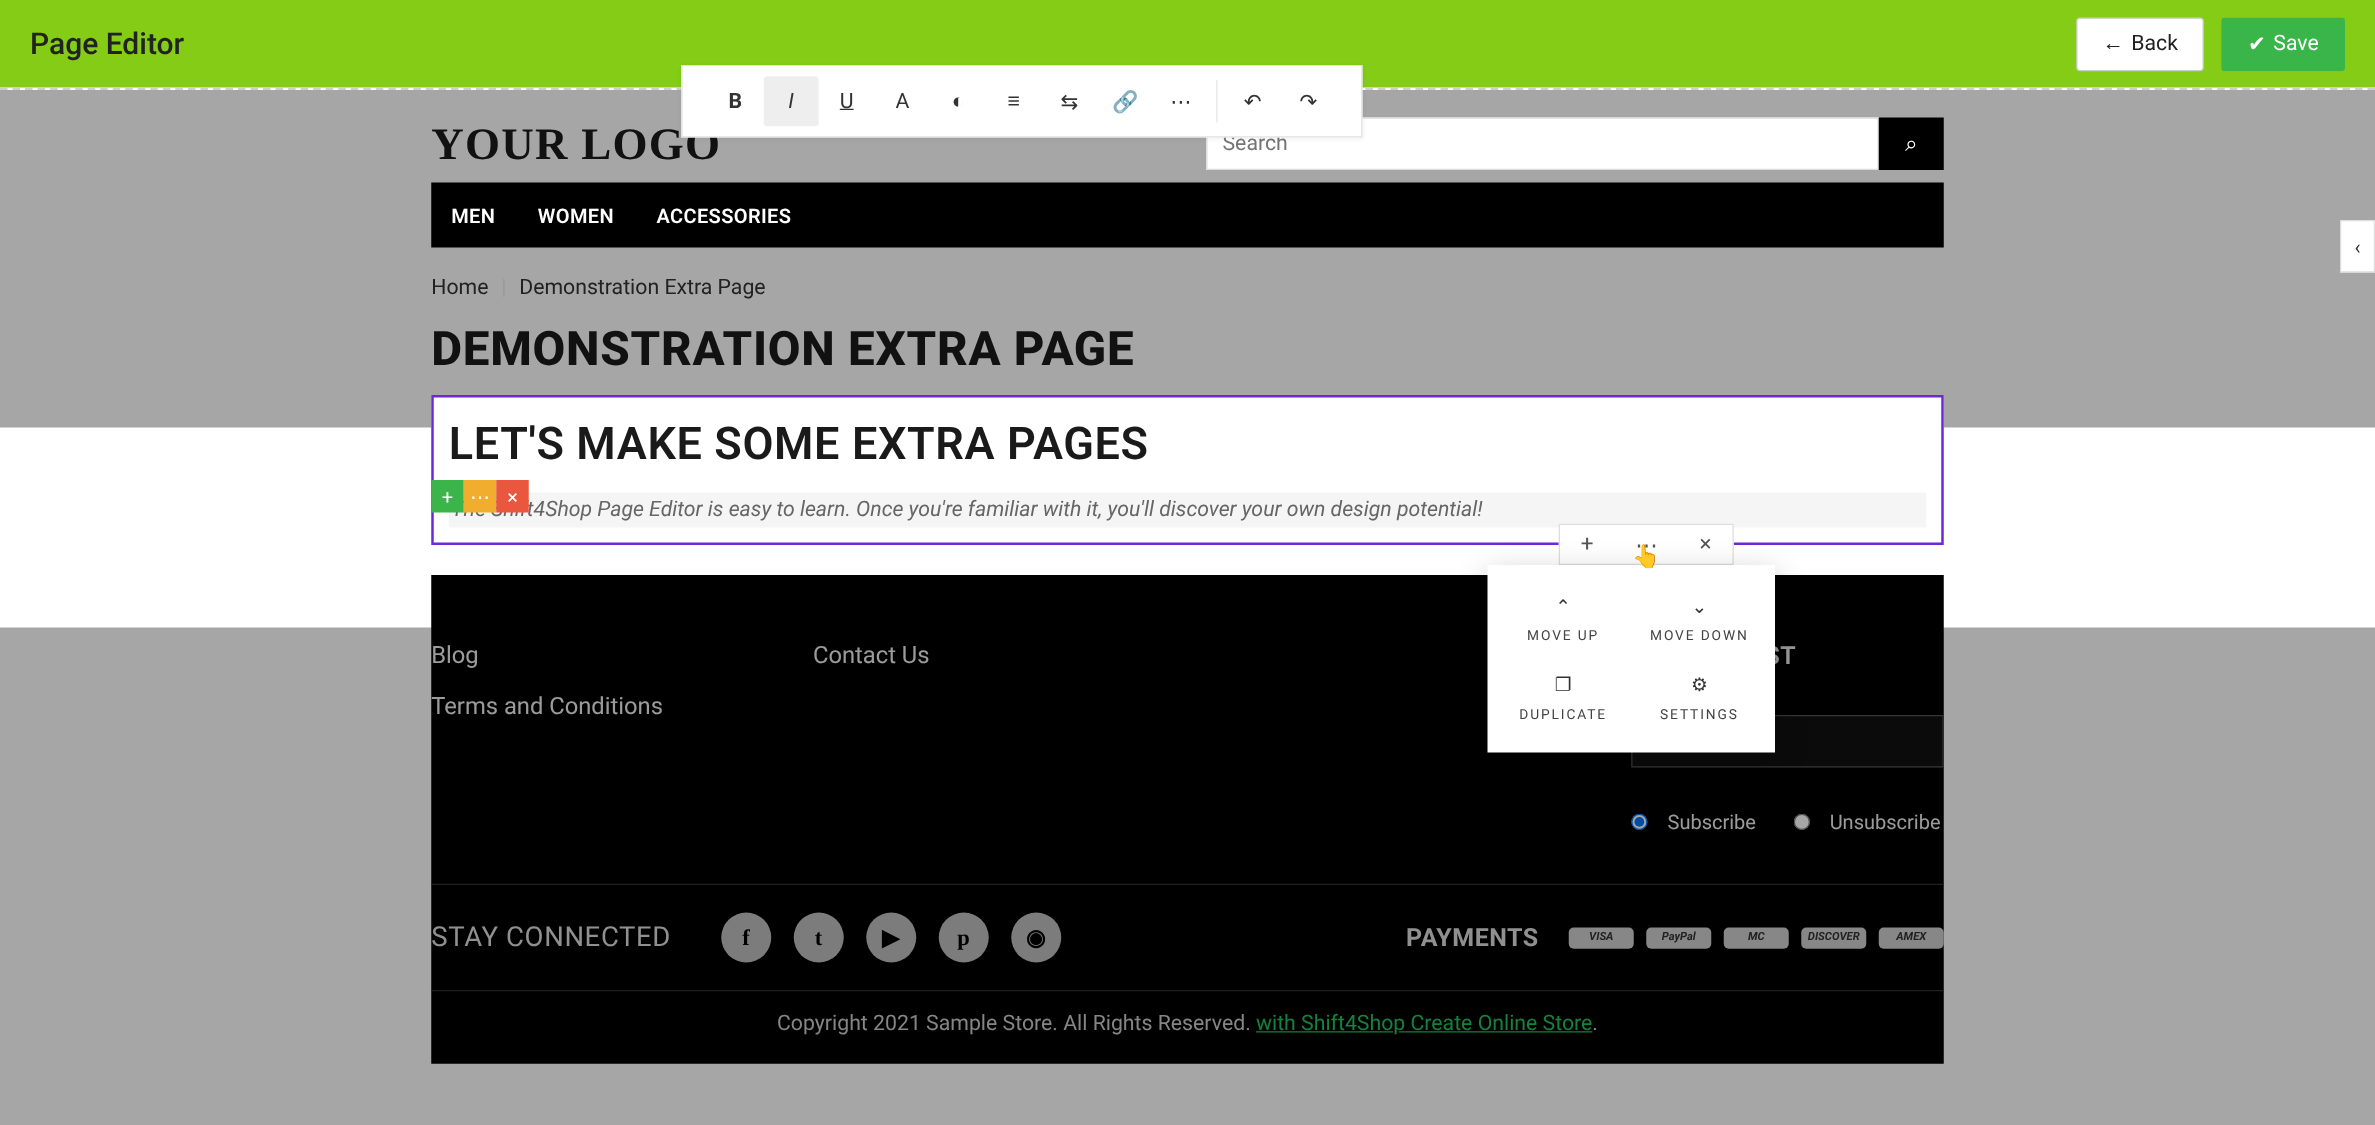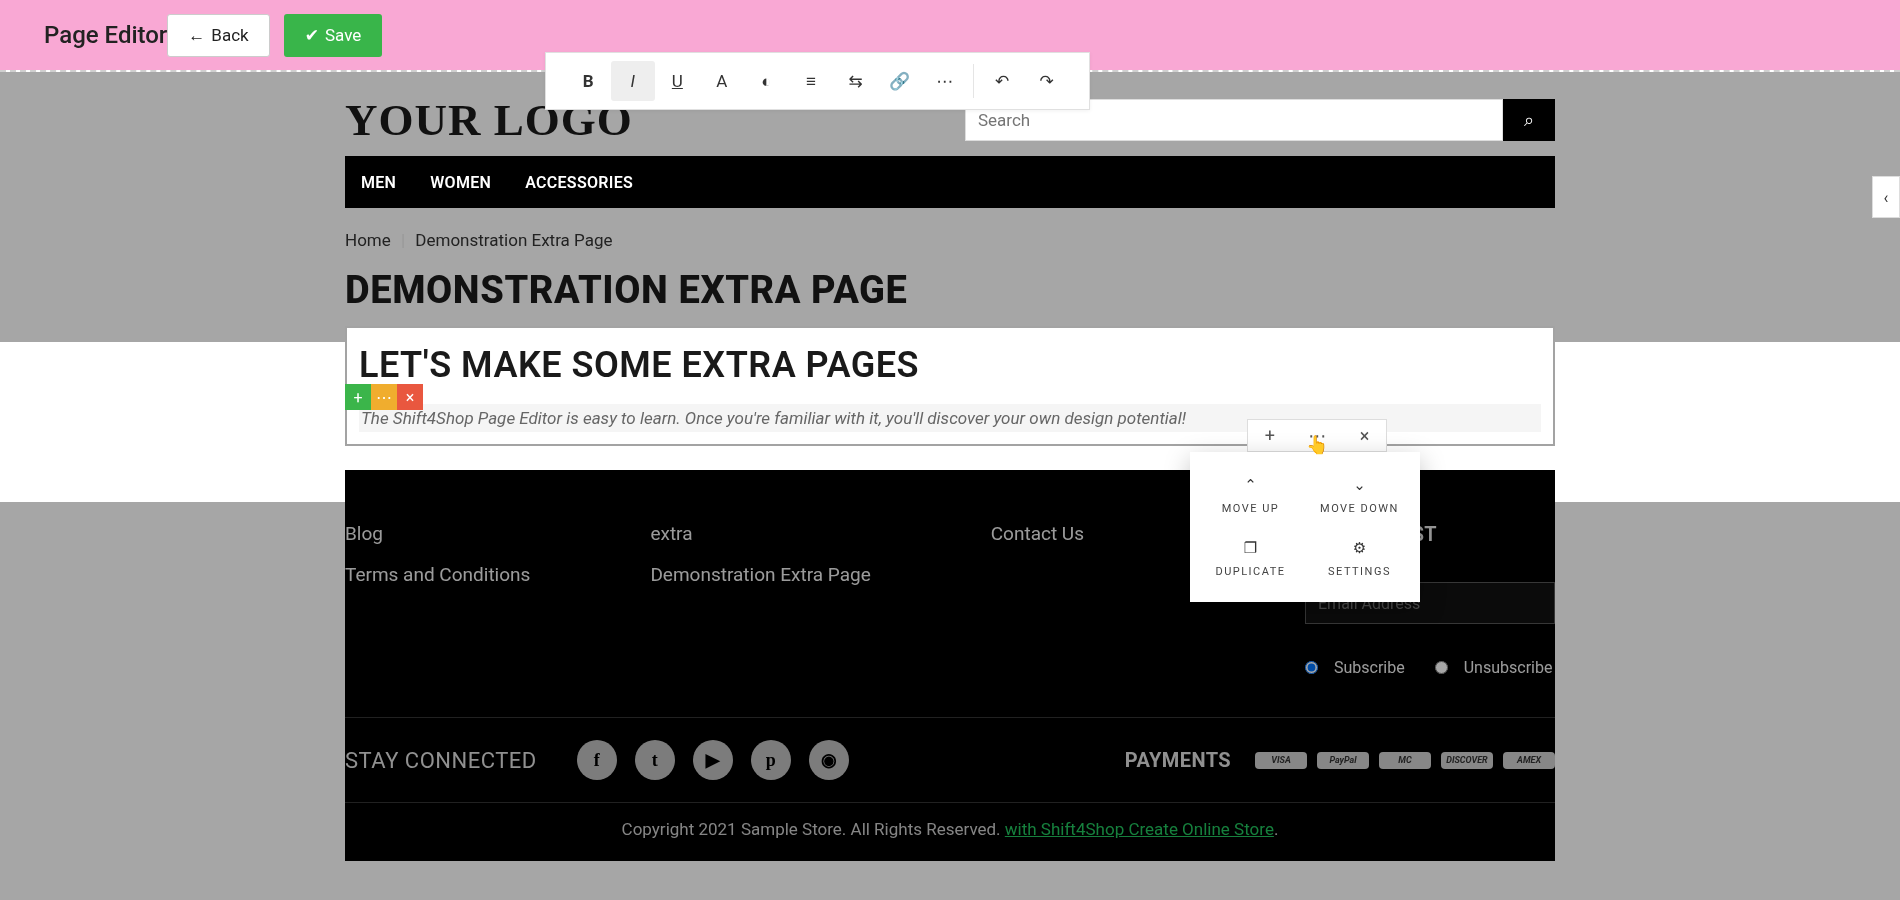--- a/index.html
+++ b/index.html
@@ -1,19 +1,19 @@
 <!DOCTYPE html>
 <html><head>
 <meta charset="utf-8">
 <style>
 * { margin: 0; padding: 0; box-sizing: border-box; font-family: -apple-system, BlinkMacSystemFont, "Segoe UI", Roboto, Helvetica, Arial, sans-serif; }
 body { width: 1900px; height: 900px; overflow: hidden; background: #fff; position: relative; }
 
 
-.topbar { height: 70px; display: flex; align-items: center; padding: 0 44px; background: #f9a8d4; }
+.topbar { height: 70px; display: flex; align-items: center; justify-content: space-between; padding: 0 24px; background: #84cc16; }
 .topbar h1 { font-size: 24px; font-weight: 500; color: #222; }
 .topbar-actions { display: flex; gap: 14px; }
 .btn { display: inline-flex; align-items: center; gap: 6px; padding: 10px 20px; font-size: 17px; border-radius: 3px; cursor: pointer; border: 1px solid transparent; }
 .btn-back { background: #fff; border-color: #ccc; color: #222; }
 .btn-save { background: #39b54a; color: #fff; }
 .dashed-divider { border-top: 2px dashed #cfcfcf; }
 
 
 .rte-toolbar { position: absolute; top: 52px; left: 545px; width: 545px; height: 58px; background: #fff; border: 1px solid #e0e0e0; display: flex; align-items: center; padding: 0 20px; z-index: 50; box-shadow: 0 1px 4px rgba(0,0,0,.06); }
 .rte-btn { width: 46px; height: 40px; display: flex; align-items: center; justify-content: center; font-size: 17px; color: #333; cursor: pointer; border-radius: 3px; font-family: "Times New Roman", serif; }
@@ -22,42 +22,42 @@
 
 
 .canvas-wrap { position: relative; background: #fff; }
 .overlay-dim { position: absolute; left: 0; right: 0; background: rgba(0,0,0,0.35); pointer-events: none; }
 .ov-top { top: 0; height: 270px; }
 .ov-bot { top: 430px; height: 470px; }
 
 
 .site { width: 1210px; margin: 0 auto; position: relative; }
 .site-header { display: flex; align-items: center; justify-content: space-between; padding: 22px 0 10px; }
-.logo { font-family: "Times New Roman", Georgia, serif; font-weight: 700; font-size: 45px; letter-spacing: 1px; color: #111; }
+.logo { font-family: "Times New Roman", Georgia, serif; font-weight: 700; font-size: 36px; letter-spacing: 1px; color: #111; }
 .search-wrap { display: flex; align-items: center; width: 590px; }
 .search-input { flex: 1; height: 42px; padding: 0 12px; font-size: 17px; color: #888; border: 1px solid #ddd; background: #fff; }
 .search-btn { width: 52px; height: 42px; background: #000; color: #fff; display: flex; align-items: center; justify-content: center; font-size: 18px; }
 
 .nav { background: #000; height: 52px; display: flex; align-items: center; padding: 0 16px; gap: 34px; }
 .nav a { color: #fff; font-size: 16px; font-weight: 600; text-decoration: none; letter-spacing: .3px; }
 
 .breadcrumb { padding: 22px 0 18px; font-size: 17px; color: #222; }
 .breadcrumb .sep { color: #999; margin: 0 6px; }
 
 .page-title { font-size: 38px; font-weight: 800; letter-spacing: .6px; color: #111; padding-bottom: 10px; }
 
 
 .block-tools { position: absolute; top: 312px; left: 0; display: flex; z-index: 30; }
 .tool-sq { width: 26px; height: 26px; display: flex; align-items: center; justify-content: center; color: #fff; font-size: 16px; cursor: pointer; }
 .tool-add { background: #3bb54a; }
 .tool-more { background: #f0ad2e; }
 .tool-del { background: #e9573f; }
 
 
-.editable-block { border: 2px solid #a3a3a3; padding: 16px 12px 12px; margin-top: 4px; position: relative; z-index: 20; background: #fff; }
+.editable-block { border: 2px solid #6d28d9; padding: 16px 12px 12px; margin-top: 4px; position: relative; z-index: 20; background: #fff; }
 .editable-block h2 { font-size: 36px; font-weight: 600; letter-spacing: .5px; color: #1a1a1a; margin-bottom: 18px; }
 .editable-block p { font-size: 17px; font-style: italic; color: #666; background: #f5f5f5; padding: 4px 2px; }
 
 
 .footer { background: #000; color: #eee; margin-top: 24px; padding: 52px 0 22px; position: relative; }
 .footer-inner { width: 1210px; margin: 0 auto; }
 .footer-cols { display: flex; gap: 120px; padding-bottom: 40px; }
 .footer-col { display: flex; flex-direction: column; gap: 18px; font-size: 19px; }
 .footer-col a { color: #eee; text-decoration: none; }
 .mailing { margin-left: auto; text-align: left; }
@@ -194,24 +194,20 @@
     </div>
 
     <div class="footer">
       <div class="footer-inner">
         <div class="footer-cols">
           <div class="footer-col">
             <a href="#">Blog</a>
             <a href="#">Terms and Conditions</a>
           </div>
           <div class="footer-col">
-            <a href="#">extra</a>
-            <a href="#">Demonstration Extra Page</a>
-          </div>
-          <div class="footer-col">
             <a href="#">Contact Us</a>
           </div>
           <div class="footer-col mailing">
             <h3>MAILING LIST</h3>
             <input type="text" placeholder="Email Address" style="">
             <div class="radios">
               <label>
                   <input type="radio" name="ml" checked="" style=""> 
                   <span>Subscribe</span>
                 </label>

